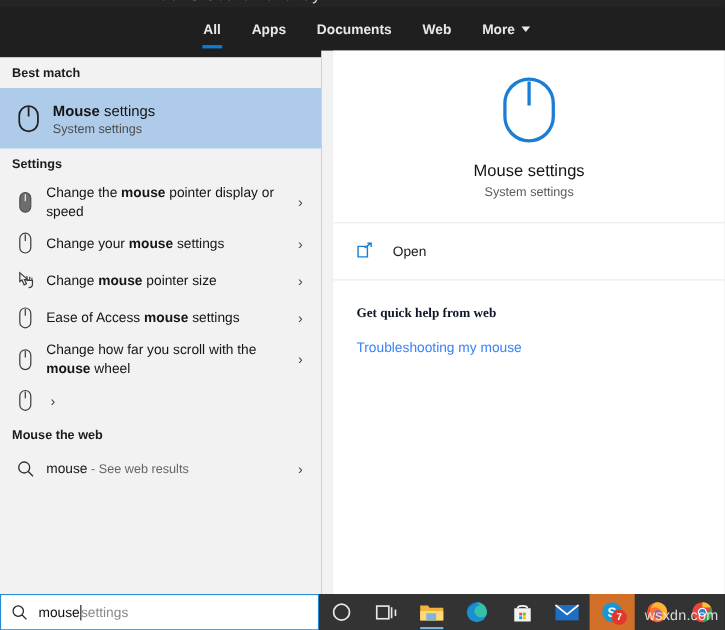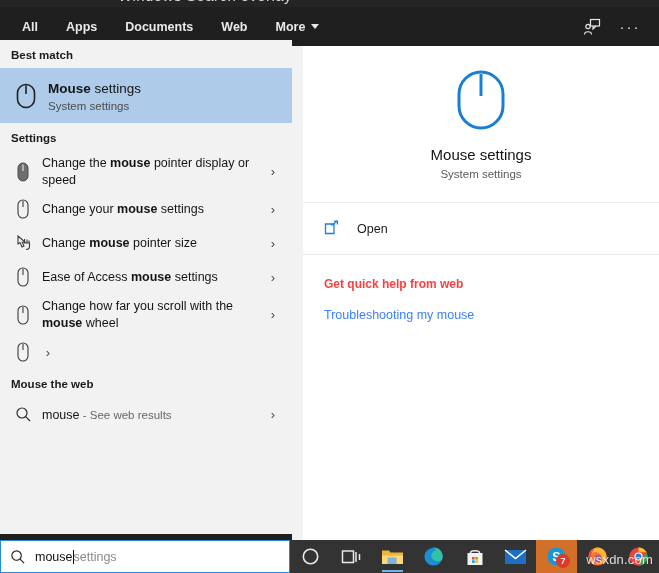--- a/index.html
+++ b/index.html
@@ -27,21 +27,21 @@
     font-size: 15px;
     color: #d8d8d8;
     white-space: nowrap;
     letter-spacing: .4px;
   }
 
   
   .header {
     position: absolute; left: 0; top: 7px; width: 659px; height: 39px;
     background: #1f1f1f;
-    display: flex; align-items: center;
+    display: flex; align-items: center; flex-direction: column;
   }
   .tabs { display: flex; align-items: center; height: 39px; padding-left: 8px; }
   .tab {
     position: relative;
     height: 39px;
     padding: 0 14px;
     display: flex; align-items: center; justify-content: center;
     color: #e9e9e9;
     font-size: 12.5px;
     cursor: default;
@@ -68,21 +68,21 @@
   }
   .hdr-btn {
     width: 34px; height: 30px;
     display: flex; align-items: center; justify-content: center;
     color: #e6e6e6;
   }
   .dots { font-size: 15px; letter-spacing: 2px; line-height: 10px; color:#e6e6e6;}
 
   
   .left-panel {
-    position: absolute; left: 0; top: 40px;
+    position: absolute; left: 0; top: 52px;
     width: 292px; height: 494px;
     background: #f2f2f2;
     overflow: hidden;
   }
   .group-head {
     font-size: 11.5px;
     font-weight: bold;
     color: #1b1b1b;
     padding: 9px 0 7px 11px;
   }
@@ -144,21 +144,21 @@
   .action-row {
     height: 52px;
     display: flex; align-items: center;
     padding-left: 21px;
     border-bottom: 1px solid #e9e9e9;
     cursor: default;
   }
   .action-row .ico { width: 26px; display: flex; align-items: center; }
   .action-row .lbl { font-size: 12.5px; color: #1a1a1a; padding-left: 7px; }
   .help-block { padding: 22px 0 0 21px; }
-  .help-head { font-size: 12px; font-weight: bold; color: #ef4444; }
+  .help-head { font-size: 12px; font-weight: bold; color: #0f172a; font-family: Liberation Serif, serif; }
   .help-link { font-size: 12.5px; color: #3b82f6; padding-top: 17px; cursor: default; }
 
   
   .taskbar {
     position: absolute; left: 0; bottom: 0; width: 659px; height: 33px;
     background: #333333;
     display: flex; align-items: stretch;
   }
   .search-box {
     width: 291px; height: 33px;

